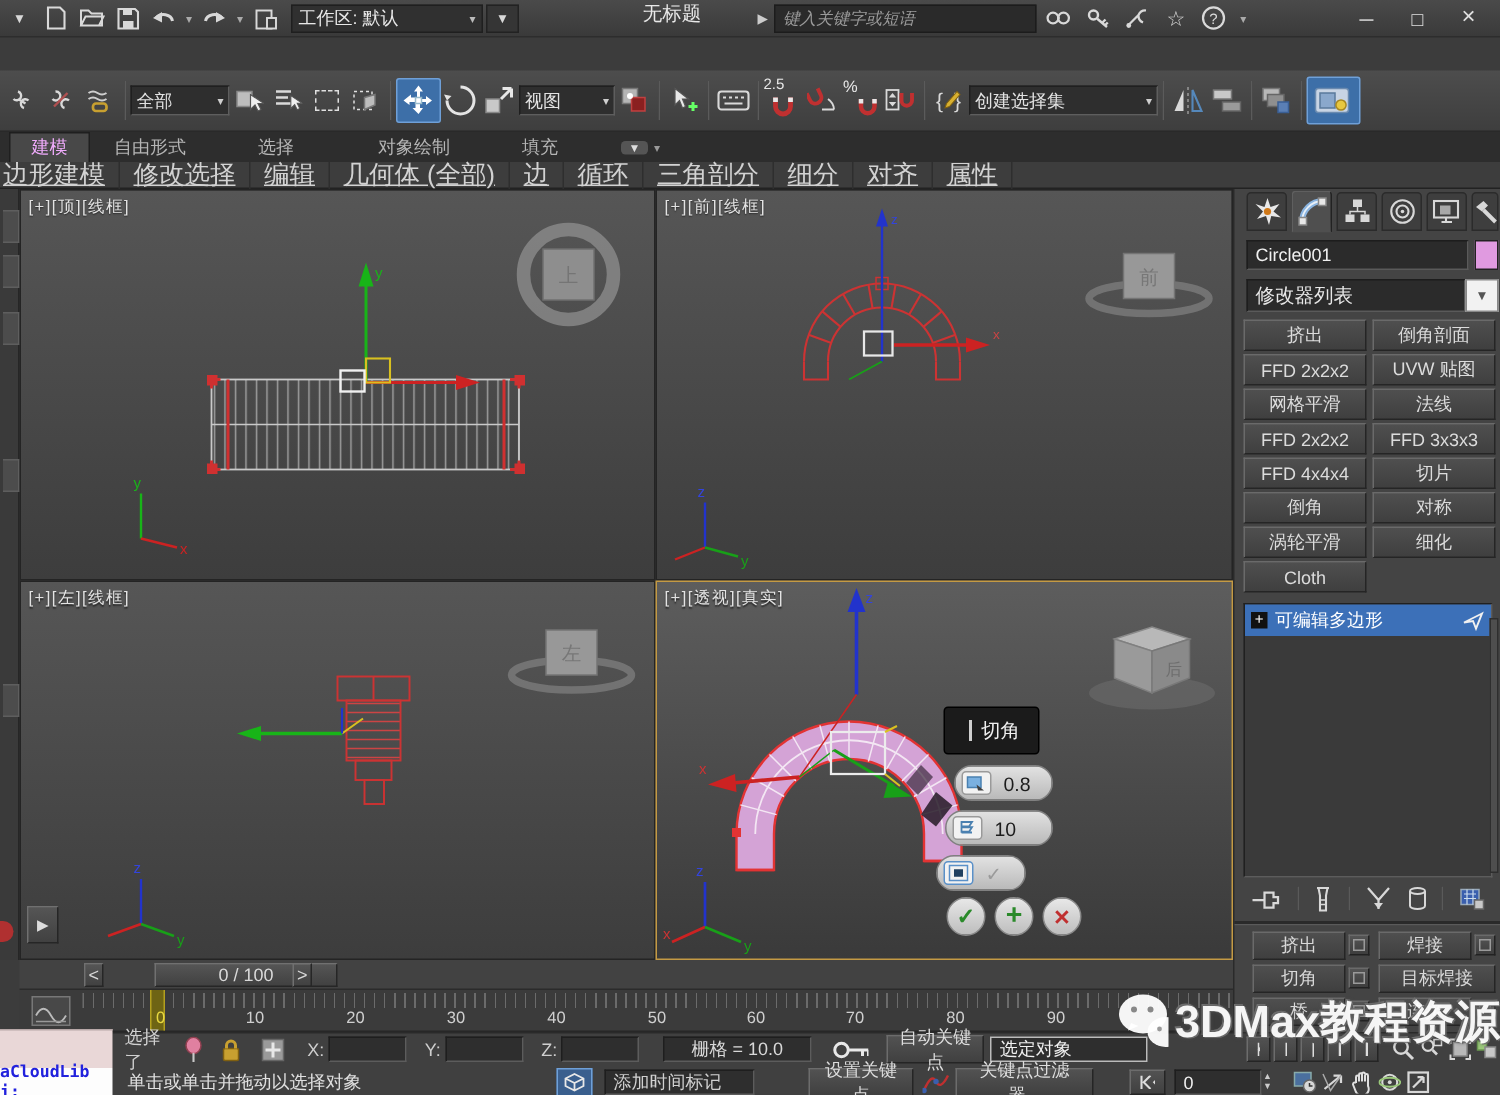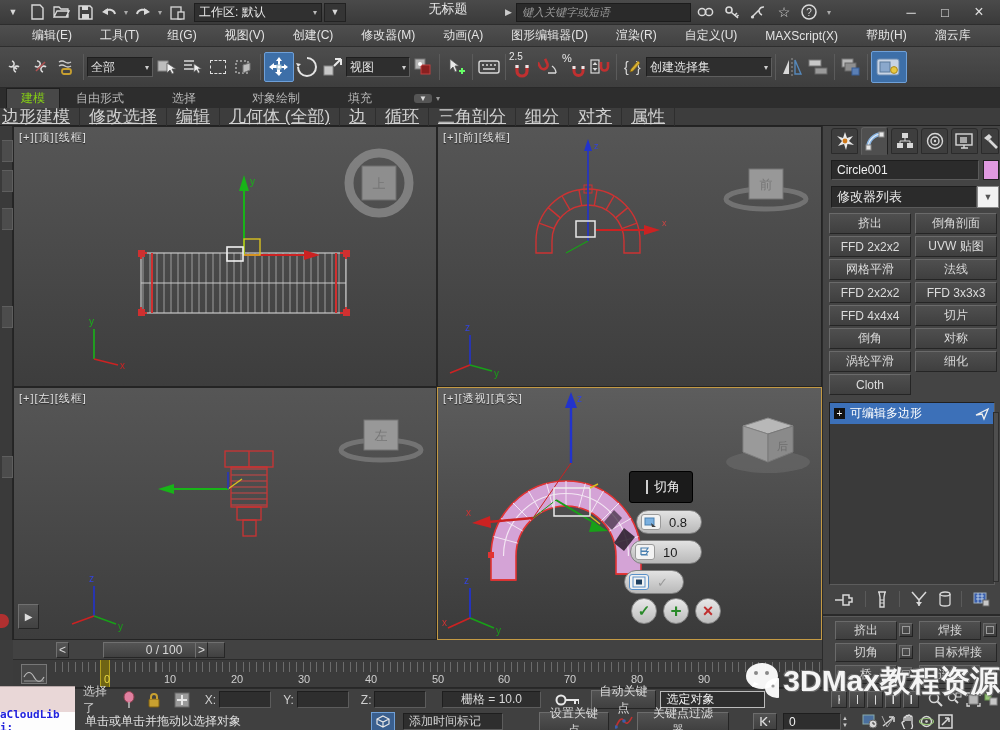--- a/index.html
+++ b/index.html
@@ -36,21 +36,21 @@
   .menubar { left:0; top:25px; width:1000px; height:22px; background:linear-gradient(#4f4f4f,#424242); border-bottom:1px solid #2e2e2e; display:flex; align-items:center; padding-left:18px; gap:0; }
   .menu-item { padding:0 14px; height:22px; display:flex; align-items:center; color:#e4e4e4; font-size:12px; }
 
   
   .toolbar { left:0; top:47px; width:1000px; height:41px; background:linear-gradient(#4d4d4d,#3e3e3e); border-bottom:1px solid #292929; display:flex; align-items:center; padding-left:2px; }
   svg.ic { display:block; }
 
   
   .ribbon-tabs { left:0; top:88px; width:1000px; height:20px; background:#2d2d2d; }
   .rtab { position:absolute; top:0; height:20px; display:flex; align-items:center; padding:0 14px; color:#b5b5b5; font-size:12px; }
-  .rtab.active { background:#484848; color:#84cc16; border:1px solid #1f1f1f; border-bottom:none; }
+  .rtab.active { background:#484848; color:#f0abfc; border:1px solid #1f1f1f; border-bottom:none; }
   .ribbon-tools { left:0; top:108px; width:1000px; height:18px; background:#3d3d3d; border-bottom:1px solid #222; display:flex; align-items:center; }
   .rtool { padding:0 9px; height:18px; display:flex; align-items:center; color:#d2d2d2; font-size:17px; border-right:1px solid #2e2e2e;text-decoration:underline; }
 
   
   .leftstrip { left:0; top:126px; width:13px; height:514px; background:#3a3a3a; border-right:1px solid #262626; }
   .lsico { position:absolute; left:2px; width:11px; height:22px; background:#4c4c4c; border:1px solid #5e5e5e; border-left:none; }
 
   
   .vp { position:absolute; background:linear-gradient(#565656,#3d3d3d); border:1px solid #242424; overflow:hidden; }
   .vp.active { border:1px solid #c49a44; }
@@ -183,35 +183,20 @@
         </div>
       <div class="qicon" style="width:8px;font-size:8px;color:#aaa;">▾</div>
     </div>
     <div class="winbtns">
       <div class="winbtn">─</div>
       <div class="winbtn">□</div>
       <div class="winbtn" style="font-size:16px;">×</div>
     </div>
   </div>
 
-  <div class="abs menubar">
-    <div class="menu-item">编辑(E)</div>
-    <div class="menu-item">工具(T)</div>
-    <div class="menu-item">组(G)</div>
-    <div class="menu-item">视图(V)</div>
-    <div class="menu-item">创建(C)</div>
-    <div class="menu-item">修改器(M)</div>
-    <div class="menu-item">动画(A)</div>
-    <div class="menu-item">图形编辑器(D)</div>
-    <div class="menu-item">渲染(R)</div>
-    <div class="menu-item">自定义(U)</div>
-    <div class="menu-item">MAXScript(X)</div>
-    <div class="menu-item">帮助(H)</div>
-    <div class="menu-item">溜云库</div>
-  </div>
 
   <div class="abs toolbar">
     <div class="cell">
       <svg class="ic" width="18" height="18">
           <path d="M6 3 a3 3 0 1 1 -3 5 M10 14 a3 3 0 1 1 3 -5 M6 8 l5 3" fill="none" stroke="#d9d9d9" stroke-width="1.6"></path>
         </svg>
       </div>
     <div class="cell">
       <svg class="ic" width="18" height="18">
           <path d="M5 3 a3 3 0 1 1 -2 5 M11 14 a3 3 0 1 1 3 -5" fill="none" stroke="#d9d9d9" stroke-width="1.6"></path>

